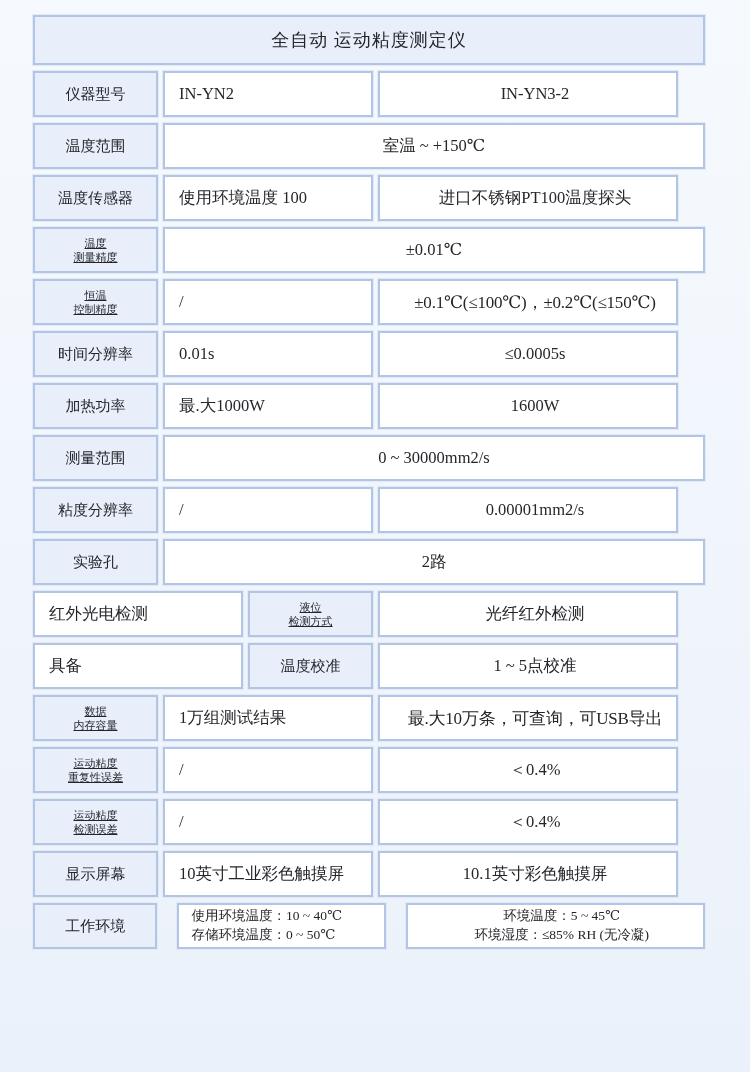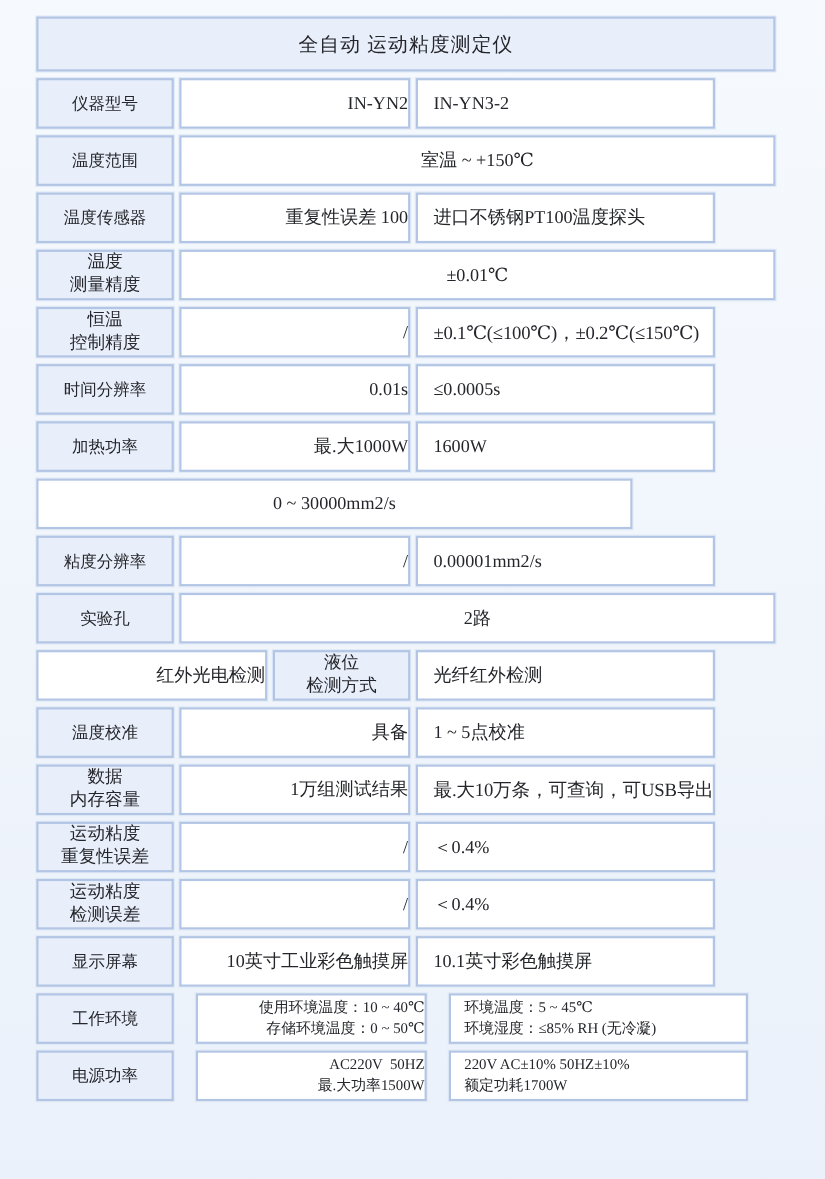--- a/index.html
+++ b/index.html
@@ -21,23 +21,23 @@
     height:46px;overflow:hidden;
   }
   .head{
     width:672px;height:50px;background:var(--label-bg,#e9effa);
     align-items:center;font-size:18px;letter-spacing:1px;
   }
   .label{
     width:125px;background:var(--label-bg,#e9effa);
     align-items:center;text-align:right;font-size:15px;
   }
-  .label.two{font-size:16px;line-height:1.3;}
-  .col1{width:210px;align-items:flex-end;padding-left:14px;font-size:16.5px;}
-  .col2{width:272px;align-items:flex-start;padding-left:14px;font-size:16.5px;}
+  .label.two{font-size:11px;line-height:1.3;text-decoration:underline;}
+  .col1{width:210px;align-items:flex-start;padding-left:14px;font-size:16.5px;}
+  .col2{width:300px;align-items:center;padding-left:14px;font-size:16.5px;}
   .spanv{width:542px;align-items:center;text-align:center;font-size:16.5px;}
   .cell.small{font-size:17px;letter-spacing:-0.2px;}
   .cell.multi{font-size:13.5px;line-height:1.4;padding-left:12px;margin-left:15px;}
   .line{white-space:pre;}
 </style>
 </head>
 <body>
 
 <div class="page" style="--bg-top: #f6fafe; --bg-bottom: #ebf1fa; --border: #b2c5e4; --label-bg: #e9effa; --cell-bg: #ffffff; --text: #25262b;">
   <div class="table">
@@ -62,21 +62,21 @@
           </div>
           <div class="cell spanv">
             <div class="line">室温 ~ +150℃</div>
           </div>
         </div>
         <div class="row">
           <div class="cell label">
             <div class="line">温度传感器</div>
           </div>
           <div class="cell col1">
-            <div class="line">重复性误差 100</div>
+            <div class="line">使用环境温度 100</div>
           </div>
           <div class="cell col2">
             <div class="line">进口不锈钢PT100温度探头</div>
           </div>
         </div>
         <div class="row">
           <div class="cell label two">
             <div class="line">温度</div>
             <div class="line">测量精度</div>
           </div>
@@ -112,20 +112,23 @@
             <div class="line">加热功率</div>
           </div>
           <div class="cell col1">
             <div class="line">最.大1000W</div>
           </div>
           <div class="cell col2">
             <div class="line">1600W</div>
           </div>
         </div>
         <div class="row">
+          <div class="cell label">
+            <div class="line">测量范围</div>
+          </div>
           <div class="cell spanv">
             <div class="line">0 ~ 30000mm2/s</div>
           </div>
         </div>
         <div class="row">
           <div class="cell label">
             <div class="line">粘度分辨率</div>
           </div>
           <div class="cell col1">
             <div class="line">/</div>
@@ -148,25 +151,25 @@
           </div>
           <div class="cell label two">
             <div class="line">液位</div>
             <div class="line">检测方式</div>
           </div>
           <div class="cell col2">
             <div class="line">光纤红外检测</div>
           </div>
         </div>
         <div class="row">
+          <div class="cell col1">
+            <div class="line">具备</div>
+          </div>
           <div class="cell label">
             <div class="line">温度校准</div>
-          </div>
-          <div class="cell col1">
-            <div class="line">具备</div>
           </div>
           <div class="cell col2">
             <div class="line">1 ~ 5点校准</div>
           </div>
         </div>
         <div class="row">
           <div class="cell label two">
             <div class="line">数据</div>
             <div class="line">内存容量</div>
           </div>
@@ -216,30 +219,17 @@
           <div class="cell label">
             <div class="line">工作环境</div>
           </div>
           <div class="cell col1 multi">
             <div class="line">使用环境温度：10 ~ 40℃</div>
             <div class="line">存储环境温度：0 ~ 50℃</div>
           </div>
           <div class="cell col2 multi">
             <div class="line">环境温度：5 ~ 45℃</div>
             <div class="line">环境湿度：≤85% RH (无冷凝)</div>
-          </div>
-        </div>
-        <div class="row">
-          <div class="cell label">
-            <div class="line">电源功率</div>
-          </div>
-          <div class="cell col1 multi">
-            <div class="line">AC220V  50HZ</div>
-            <div class="line">最.大功率1500W</div>
-          </div>
-          <div class="cell col2 multi">
-            <div class="line">220V AC±10% 50HZ±10%</div>
-            <div class="line">额定功耗1700W</div>
           </div>
         </div>
       </div>
   </div>
 </div>
 
 </body></html>

